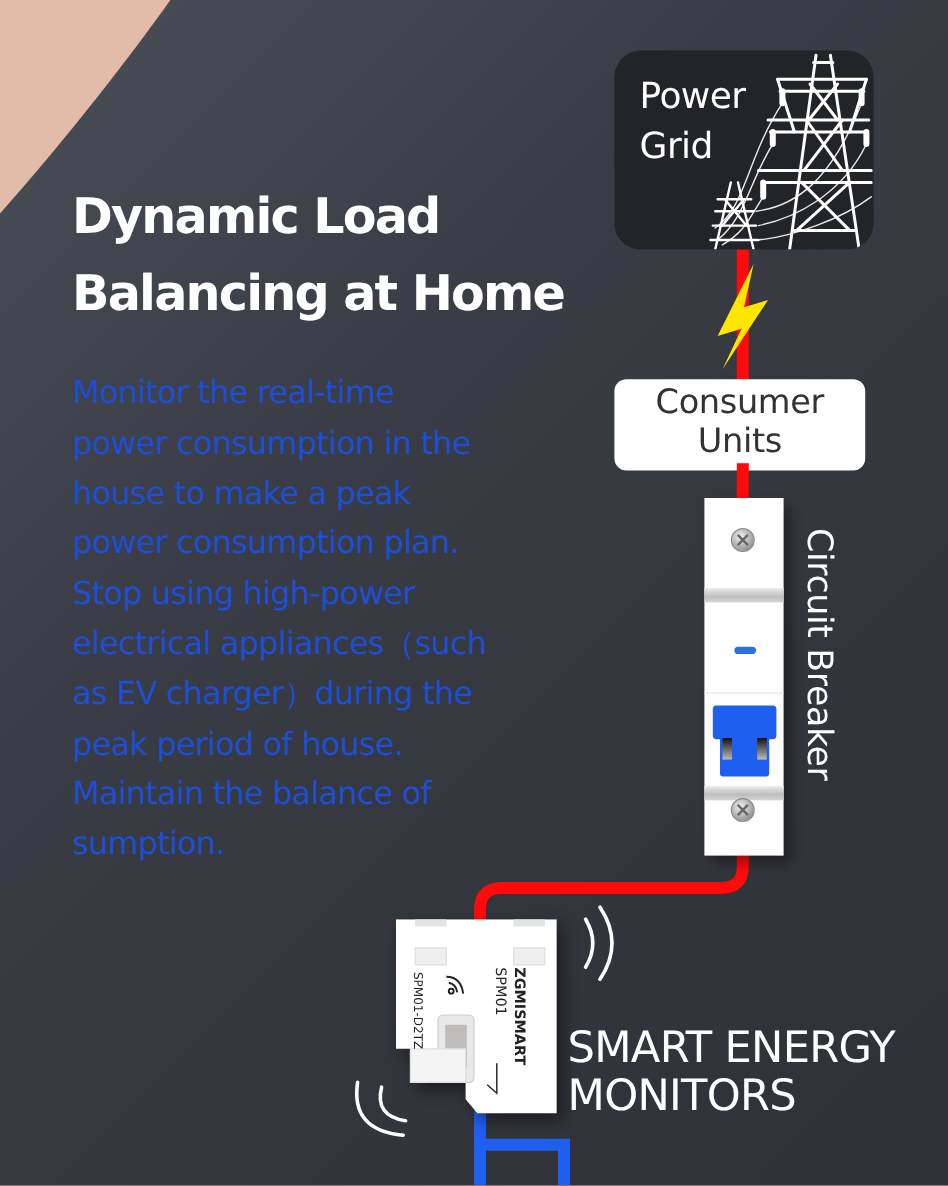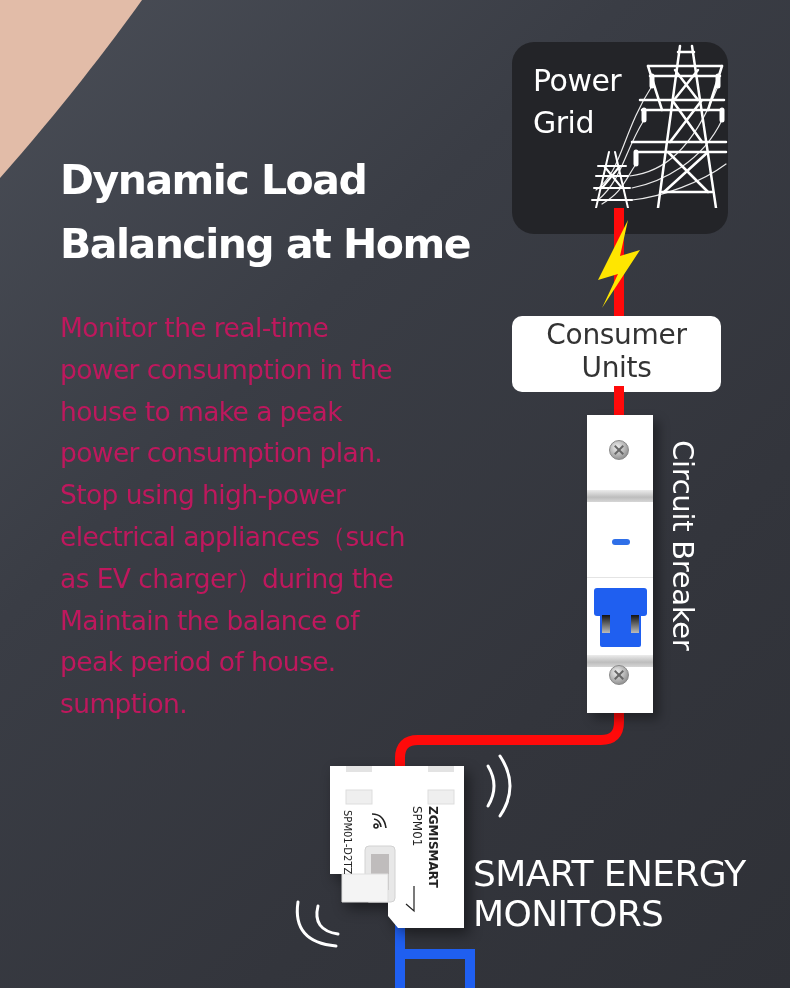--- a/index.html
+++ b/index.html
@@ -20,26 +20,26 @@
     font-weight: bold;
     font-size: 41px; line-height: 64px;
     letter-spacing: -1.5px;
     color: #ffffff;
   }
   .body-text {
     position: absolute; left: 60px; top: 307px; width: 420px;
     font-family: "DejaVu Sans", sans-serif;
     font-size: 26.5px; line-height: 41.8px;
     letter-spacing: -0.6px;
-    color: #be185d;
+    color: #1d4ed8;
   }
   .body-text div { white-space: nowrap; }
 
   .grid-card {
-    position: absolute; left: 512px; top: 42px; width: 216px; height: 192px;
+    position: absolute; left: 512px; top: 42px; width: 216px; height: 166px;
     background: #232428; border-radius: 22px; overflow: hidden;
   }
   .grid-card .label {
     position: absolute; left: 21px; top: 18px;
     font-size: 30px; line-height: 42px; color: #fff;
     font-family: "DejaVu Sans", sans-serif; letter-spacing: -0.5px;
   }
   .grid-card svg { position: absolute; left: 0; top: 0; }
 
   .wire-red-top { position: absolute; left: 614px; top: 208px; width: 10px; height: 110px; background: #ff0a0a; }
@@ -129,22 +129,22 @@
 </div>
 
 <div class="body-text">
   <div>Monitor the real-time</div>
   <div>power consumption in the</div>
   <div>house to make a peak</div>
   <div>power consumption plan.</div>
   <div>Stop using high-power</div>
   <div>electrical appliances（such</div>
   <div>as EV charger）during the</div>
+  <div>peak period of house.</div>
   <div>Maintain the balance of</div>
-  <div>peak period of house.</div>
   <div>sumption.</div>
 </div>
 
 <div class="grid-card">
   <div class="label">
     <div>Power</div>
     <div>Grid</div>
   </div>
   <svg width="216" height="166" viewBox="0 0 216 166" fill="none" stroke="#fff" stroke-linecap="round">
 

